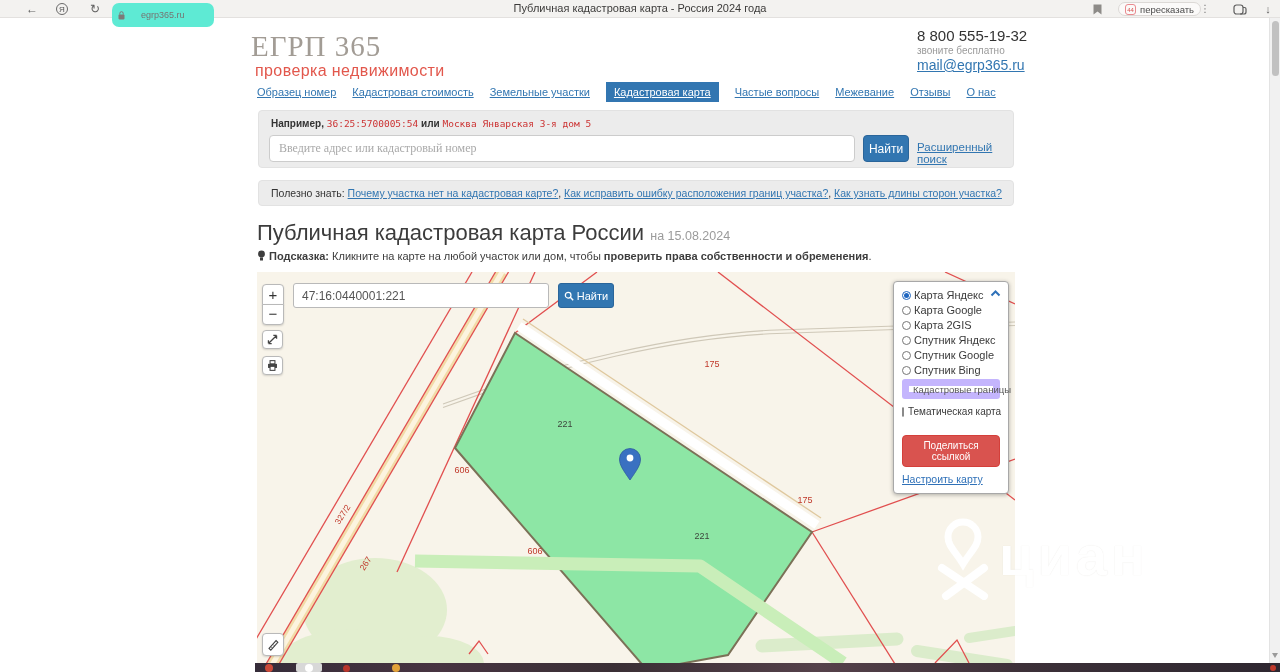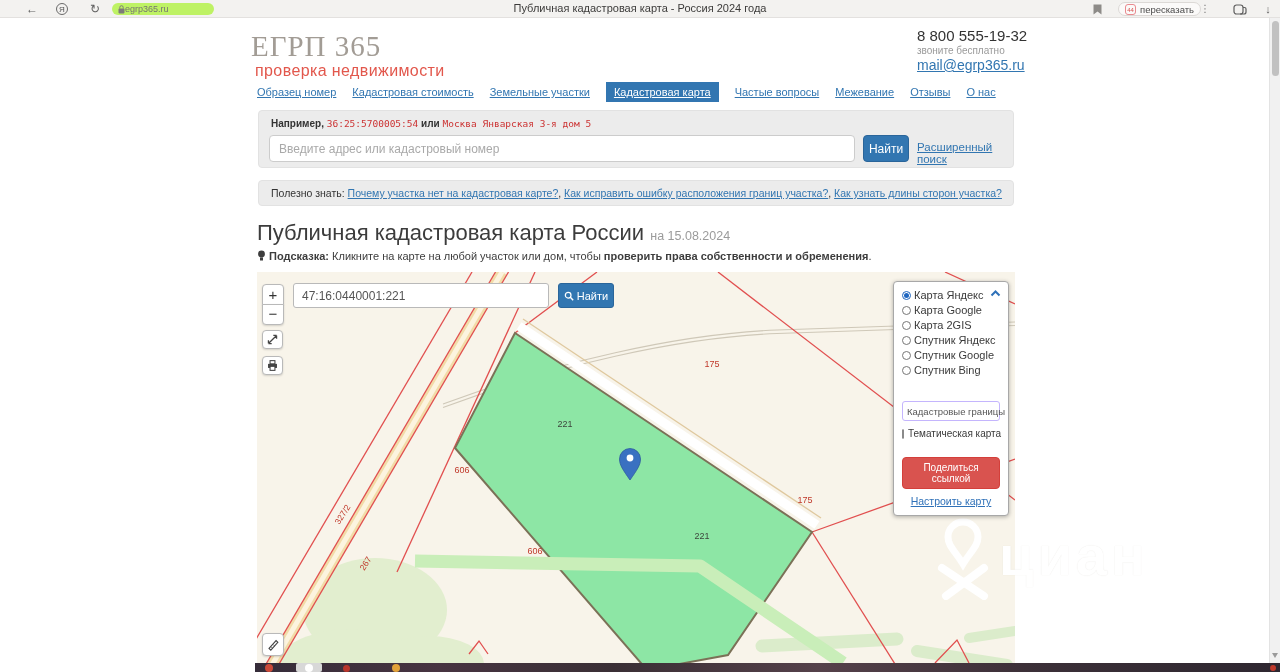--- a/index.html
+++ b/index.html
@@ -9,22 +9,22 @@
 
   
   .browser-bar { position:absolute; left:0; top:0; width:1280px; height:18px;
     background:#f3f2f0; border-bottom:1px solid #e3e1df; z-index:60; }
   .bicon { position:absolute; top:0; height:18px; line-height:18px; color:#5e5e5e;
     font-size:12px; text-align:center; }
   .ya-circle { position:absolute; left:56px; top:2.5px; width:12px; height:12px;
     border:1px solid #6a6a6a; border-radius:50%; font-size:8px; line-height:11px;
     text-align:center; color:#555; }
   .url-pill { position:absolute; left:112px; top:3px; width:102px; height:12px;
-    background:#bef264; border-radius:7px; display:flex; align-items:center;
-    padding:0 6px; gap:0; }
+    background:#5eead4; border-radius:7px; display:flex; align-items:center;
+    padding:12px 6px; gap:16px; }
   .url-pill span { font-size:9px; color:#767472; line-height:12px; }
   .tab-title { position:absolute; left:0; top:2px; width:1280px; text-align:center;
     font-size:11px; color:#3c3b3a; pointer-events:none; }
   .summarize-pill { position:absolute; left:1118px; top:2px; height:14px;
     border:1px solid #dcd9d6; background:#fbfaf9; border-radius:8px;
     display:flex; align-items:center; padding:0 6px; gap:4px; }
   .sum-badge { width:11px; height:11px; border:1px solid #e98a8f; border-radius:3px;
     color:#d9534f; font-size:6px; line-height:10px; text-align:center; }
   .sum-label { font-size:9.5px; color:#4a4a4a; }
 
@@ -46,21 +46,21 @@
   .nav a.active { background:#3276b1; color:#fff; padding:4px 8px; border-radius:0;text-decoration:underline; }
 
   
   .search-box { position:absolute; left:258px; top:110px; width:756px; height:58px;
     background:#ececec; border:1px solid #e2e2e2; border-radius:4px; }
   .example-line { position:absolute; left:12px; top:7px; font-size:10px; color:#333; }
   .example-line .code { font-family:"DejaVu Sans Mono", monospace; color:#cc3333; font-size:9.5px; }
   .example-line b { font-weight:bold; }
   .main-input { position:absolute; left:10px; top:24px; width:586px; height:27px;
     border:1px solid #ccc; border-radius:4px; font-size:12px; color:#555; padding:0 9px;
-    font-family:Liberation Sans, sans-serif; }
+    font-family:Liberation Serif, serif; }
   .main-input::placeholder { color:#a9a9a9; }
   .find-btn { position:absolute; left:604px; top:24px; width:46px; height:27px;
     background:#3276b1; border:1px solid #2a659a; border-radius:4px; color:#fff;
     font-size:12px; cursor:pointer; font-family:"Liberation Sans", sans-serif; }
   .advanced-link { position:absolute; left:658px; top:30px; font-size:11.5px; color:#3276b1;
     text-decoration:underline; cursor:pointer; }
 
   
   .tips-bar { position:absolute; left:258px; top:180px; width:756px; height:26px;
     background:#ececec; border:1px solid #e2e2e2; border-radius:4px; font-size:10.5px;
@@ -100,31 +100,31 @@
     border:1px solid #a8a8a8; border-radius:4px; box-shadow:0 1px 4px rgba(0,0,0,.3);
     padding:7px 8px 8px 8px; z-index:5; }
   .panel-collapse { position:absolute; right:7px; top:8px; cursor:pointer; }
   .radio-row { display:flex; align-items:center; gap:3px; margin-bottom:3px; cursor:pointer; }
   .radio { flex:0 0 auto; width:9px; height:9px; border:1px solid #777; border-radius:50%;
     background:#fff; }
   .radio.checked { border-color:#1f66c0; }
   .radio.checked::after { content:""; display:block; width:5px; height:5px; margin:1px;
     border-radius:50%; background:#1f66c0; }
   .radio-label { font-size:11px; color:#3a3a3a; white-space:nowrap; }
-  .layer-select { margin-top:25px; height:20px; border:1px solid #c4b5fd; border-radius:3px;
+  .layer-select { margin-top:3px; height:20px; border:7px solid #c4b5fd; border-radius:3px;
     display:flex; align-items:center; justify-content:space-between; padding:0 4px;
     cursor:pointer; }
   .layer-select span { font-size:9.5px; color:#555; white-space:nowrap; }
   .check-row { margin-top:7px; display:flex; align-items:center; gap:4px; cursor:pointer; }
   .checkbox { width:10px; height:10px; border:1px solid #8a8a8a; border-radius:2px; background:#fff; }
   .check-label { font-size:10px; color:#3a3a3a; white-space:nowrap; }
   .share-btn { margin-top:18px; width:100%; background:#d9534f; border:1px solid #d43f3a;
     border-radius:4px; color:#fff; font-size:10px; padding:4px 0; cursor:pointer;
     font-family:"Liberation Sans", sans-serif; }
-  .configure-link { display:block; margin-top:6px; text-align:center; font-size:10.5px;
+  .configure-link { display:block; margin-top:6px; text-align:left; font-size:10.5px;
     color:#2f71b8; text-decoration:underline; cursor:pointer; }
 
   
   .watermark { position:absolute; left:933px; top:516px; display:flex; align-items:flex-start;
     gap:6px; z-index:4; pointer-events:none; }
   .watermark .wm-text { font-size:56px; font-weight:bold; color:#fff; letter-spacing:4px;
     line-height:80px; text-shadow:0 0 1px rgba(120,110,90,0.18); }
 
   
   .scroll-track { position:absolute; left:1269px; top:18px; width:11px; height:645px;

